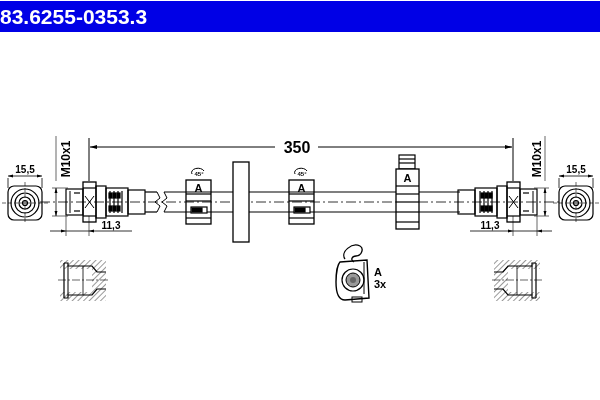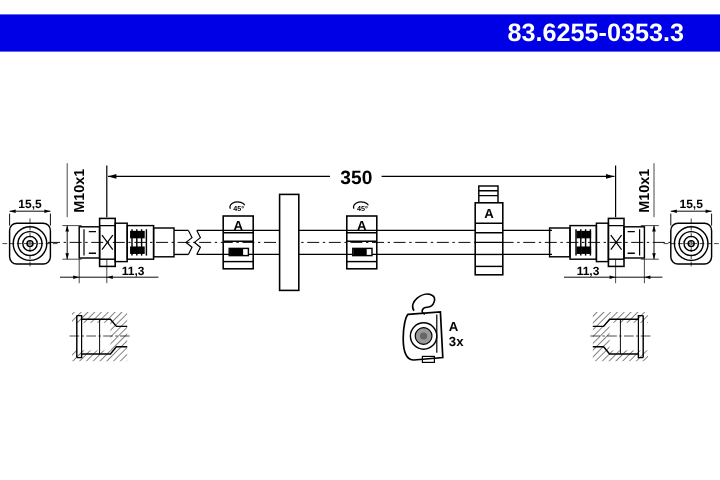--- a/index.html
+++ b/index.html
@@ -1,20 +1,20 @@
 <!DOCTYPE html>
 <html><head>
   <meta charset="utf-8">
   <style>
     html, body { margin: 0; padding: 0; background: #ffffff; }
     body { width: 600px; height: 400px; position: relative; overflow: hidden; font-family: "Liberation Sans", sans-serif; }
     .header {
-      position: absolute; left: 0; top: 12px; width: 600px; height: 31px;
+      position: absolute; left: 0; top: 1px; width: 600px; height: 31px;
       background: #0000e6; color: #ffffff;
-      display: flex; align-items: center; justify-content: flex-end;
+      display: flex; align-items: center; justify-content: flex-start;
       font-family: "Liberation Sans", sans-serif; font-weight: bold; font-size: 21px;
     }
     .header .pn { margin-right: 30px; }
     .drawing { position: absolute; left: 0; top: 47px; width: 600px; height: 369px; }
     svg text { font-family: "Liberation Sans", sans-serif; font-weight: bold; fill: #000; }
   </style>
 </head>
 <body>
 
 <div class="header">

